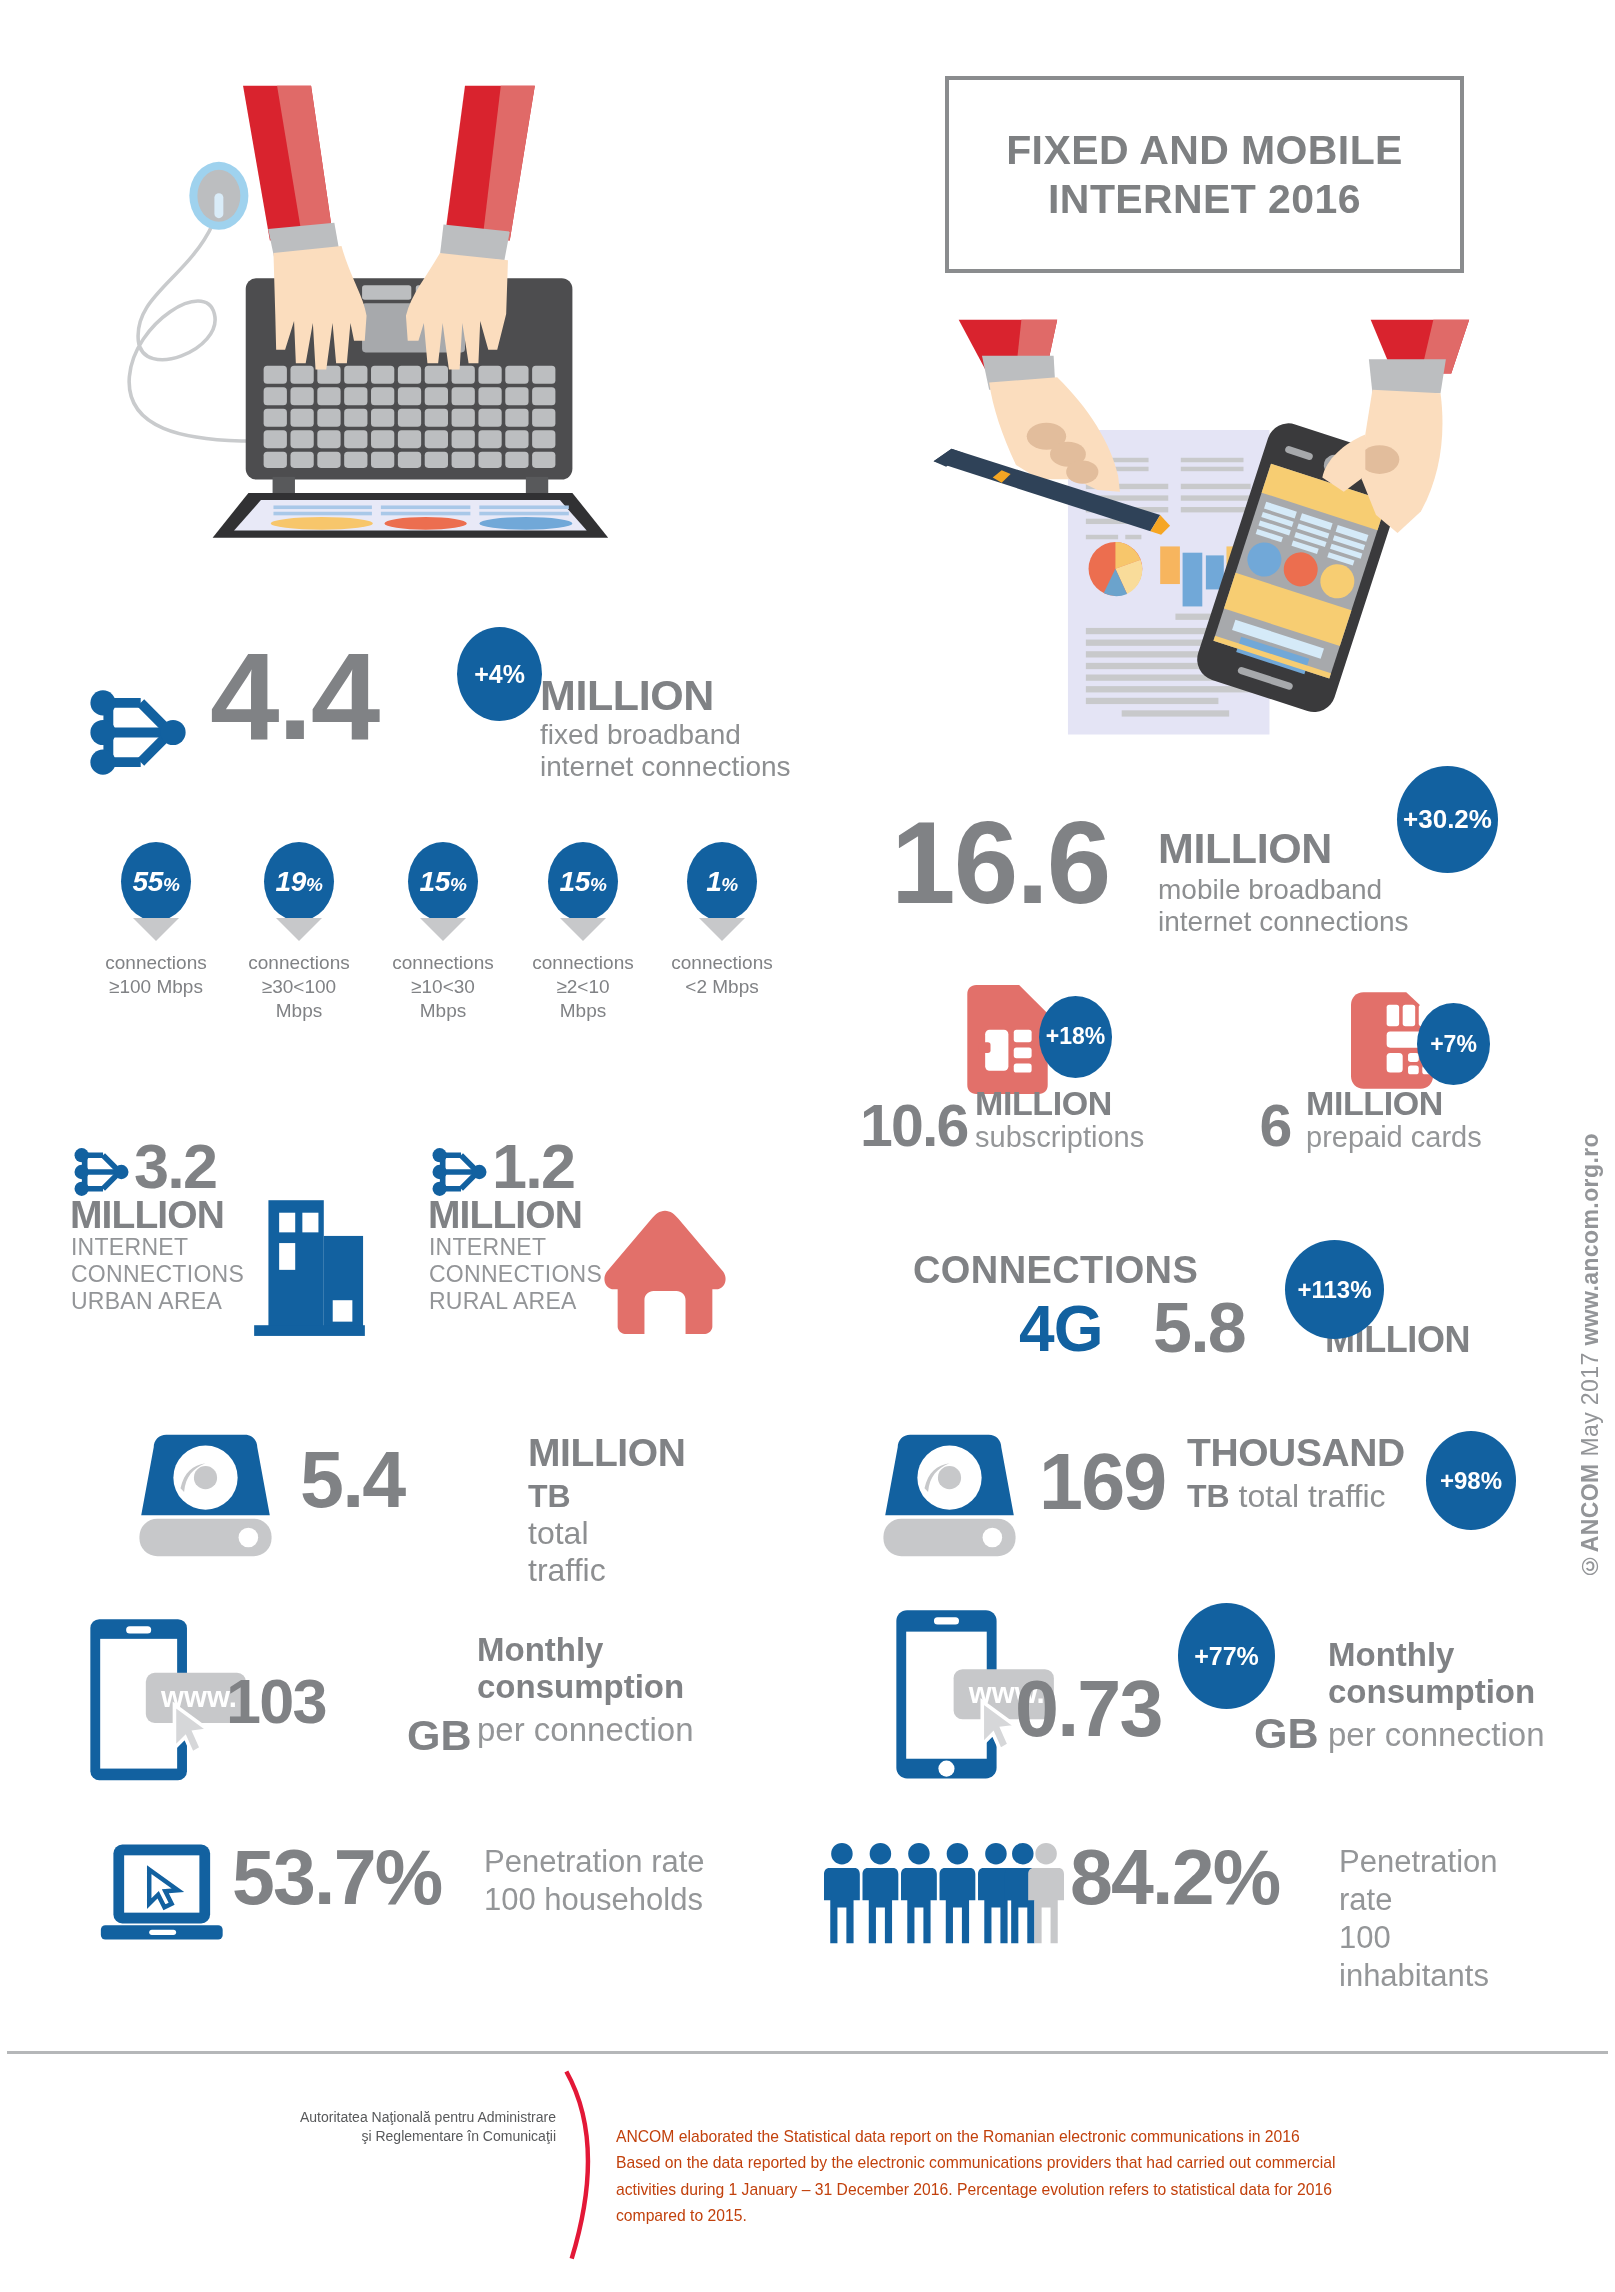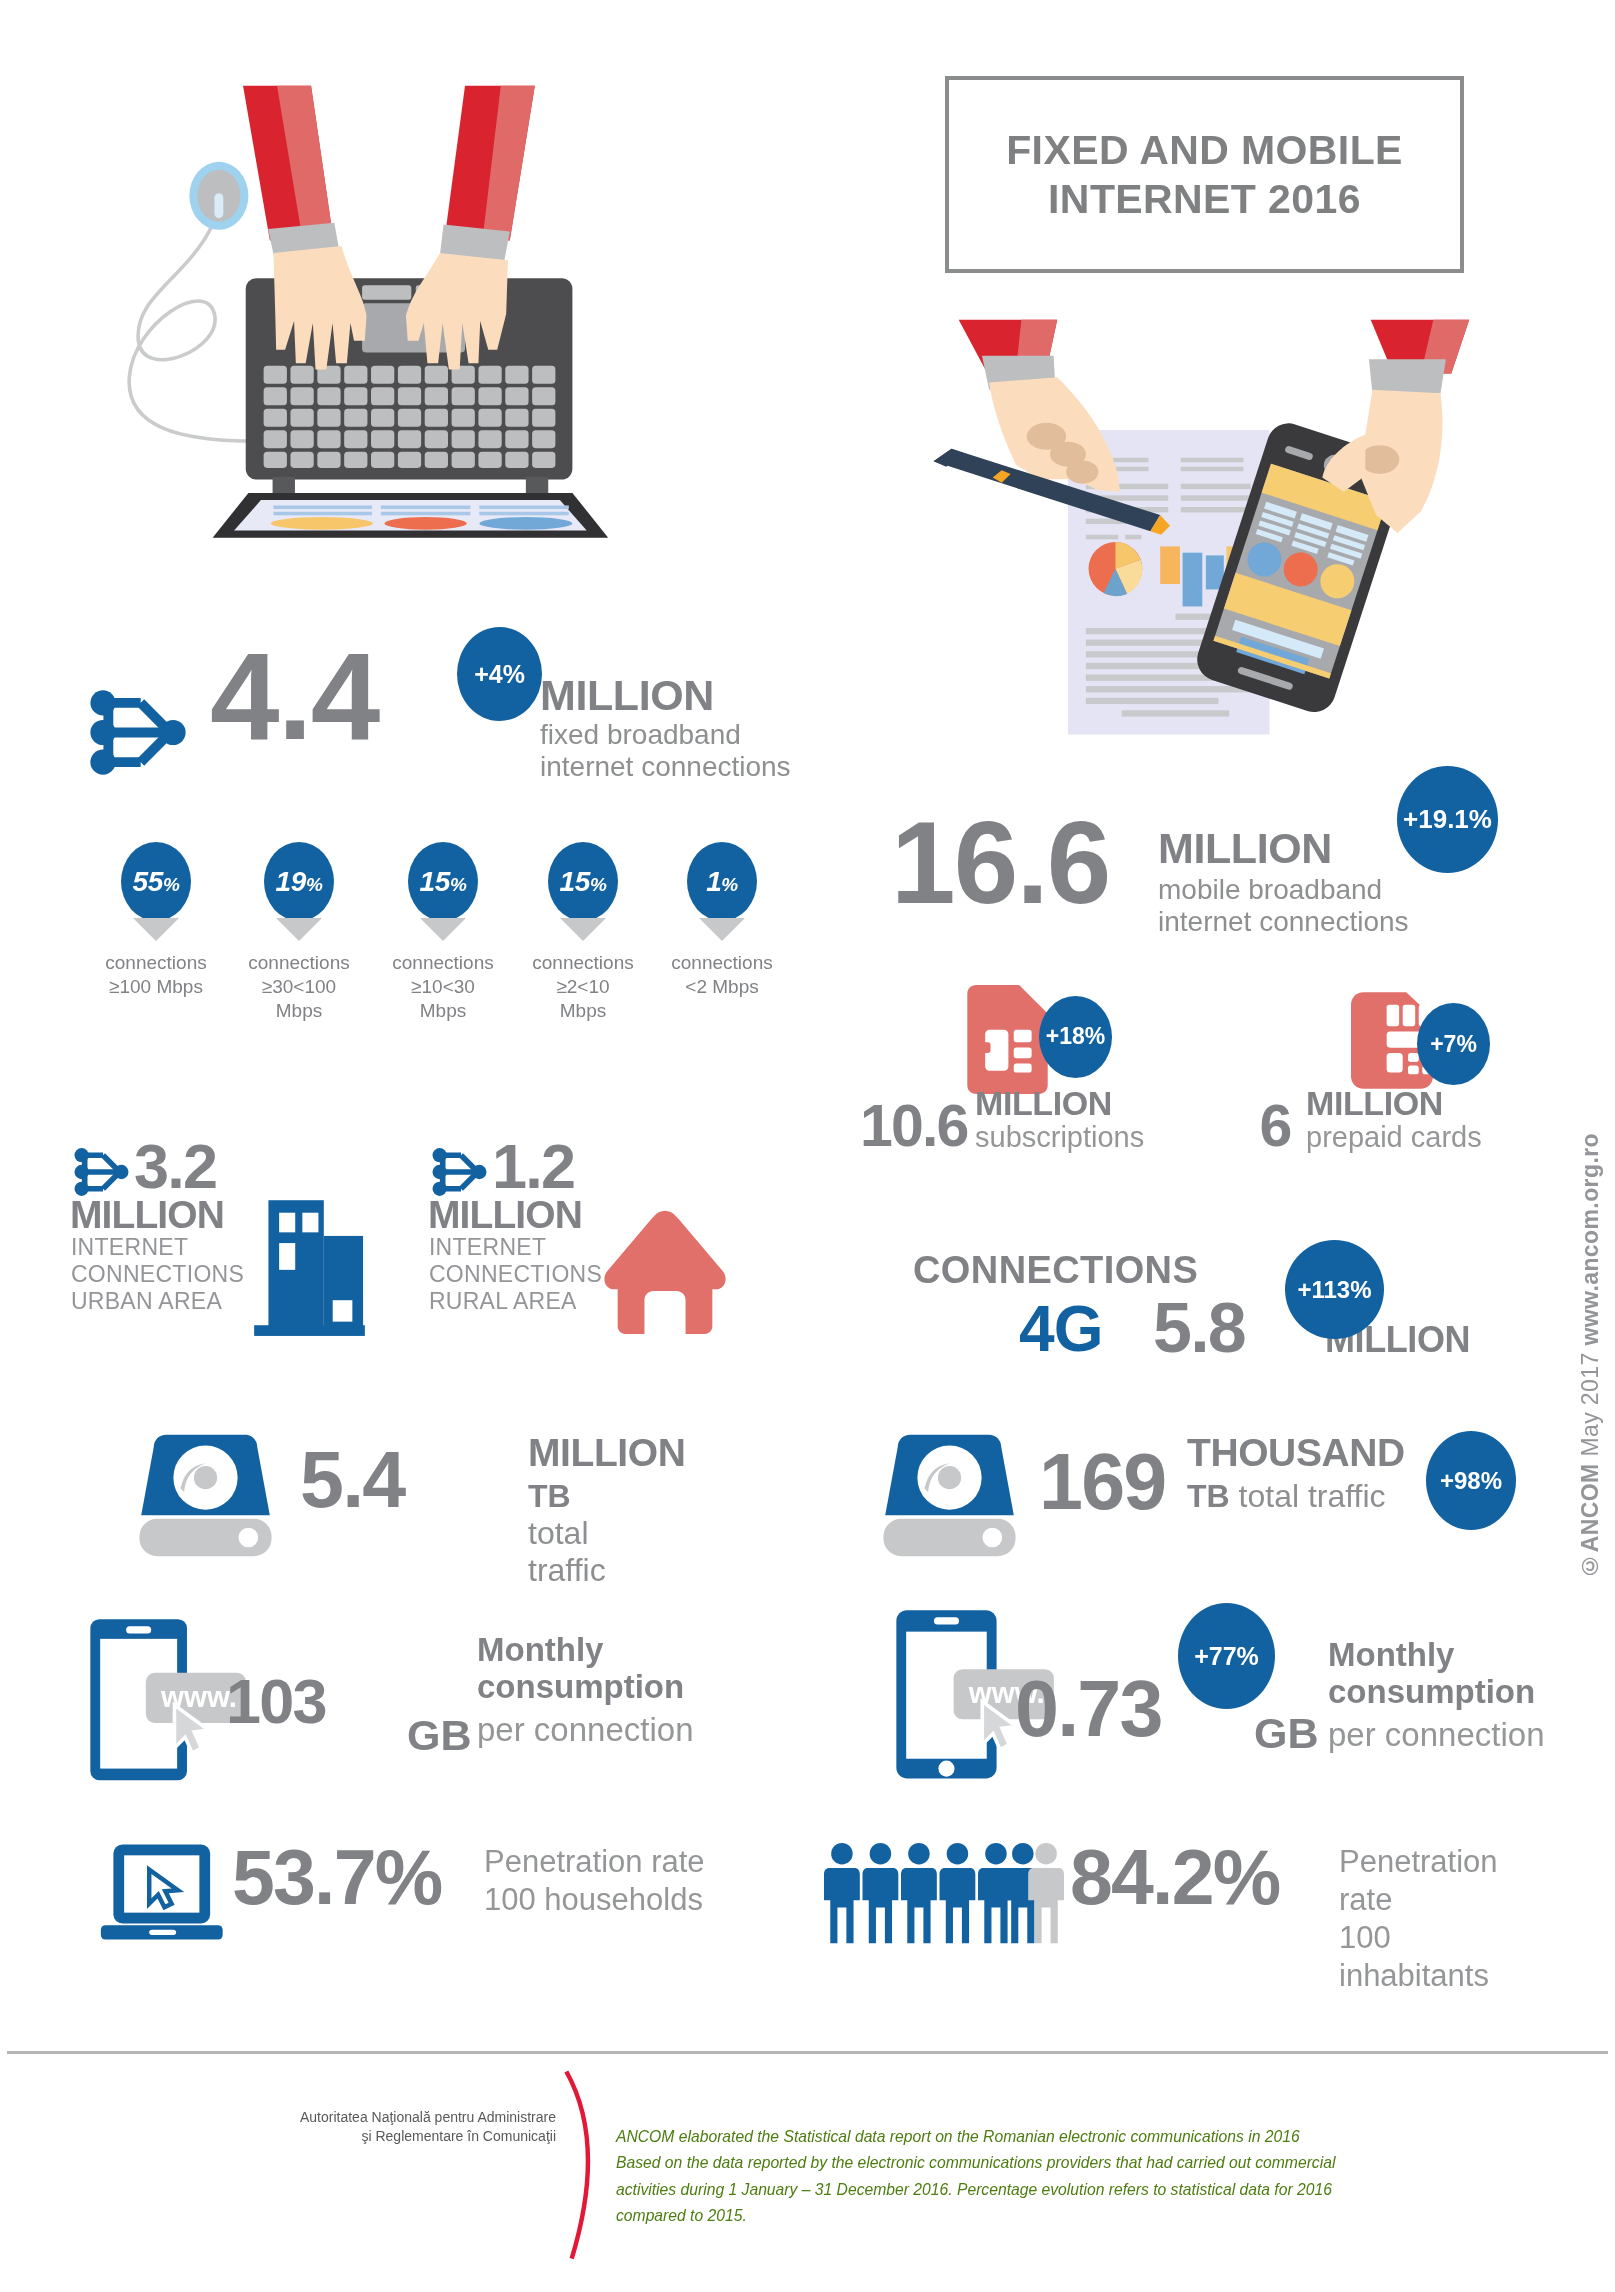--- a/index.html
+++ b/index.html
@@ -180,21 +180,21 @@
   #divider { position: absolute; left: 7.2px; top: 2051px; width: 1601px; height: 2.7px;
              background: #b5b7b9; }
   #logo-wrap { position: absolute; left: 269px; top: 2103px; width: 287px; }
   #logo-name { font-size: 52px; font-weight: bold; color: #808285; letter-spacing: 0.9px;
                text-align: right; line-height: 1; }
   #logo-tag { font-size: 14px; color: #58595b; text-align: right; line-height: 1.35;
               margin-top: 5.4px; white-space: pre-line; }
   #logo-swoosh { position: absolute; left: 561px; top: 2069px; }
   #footer-note {
     position: absolute; left: 616px; top: 2124px; width: 788px;
-    font-size: 15.7px; font-style: italic; color: #4d7c0f;
+    font-size: 15.7px; color: #c2410c;
     line-height: 1.68; white-space: pre-line;
   }
 </style>
 </head>
 <body>
 
 <div id="page">
 
   <div class="illus" id="laptop-illus">
     <svg width="537" height="502" viewBox="0 0 600 560">
@@ -594,21 +594,21 @@
     <span class="num">53.7%</span>
     <span class="ptxt">Penetration rate
 100 households</span>
   </div>
 
   <div class="block" id="mb-head">
     <span class="num">16.6</span>
     <span class="unit-cap">MILLION</span>
     <span class="sub">mobile broadband
 internet connections</span>
-    <span class="badge" id="mb-badge">+19.1%</span>
+    <span class="badge" id="mb-badge">+30.2%</span>
   </div>
 
   <div class="block" id="sim-subs">
     <span style="position:absolute;left:107px;top:0px;">
       <svg width="81" height="109" viewBox="0 0 90 122">
         <path d="M0,10 C0,4 4,0 10,0 L58,0 L90,32 L90,112 C90,118 86,122 80,122 L10,122 C4,122 0,118 0,112 Z" fill="#E2706A"></path>
         <g fill="#fff">
           <rect x="20" y="50" width="26" height="46" rx="5"></rect>
           <rect x="52" y="50" width="20" height="14" rx="3"></rect>
           <rect x="52" y="70" width="20" height="12" rx="3"></rect>

